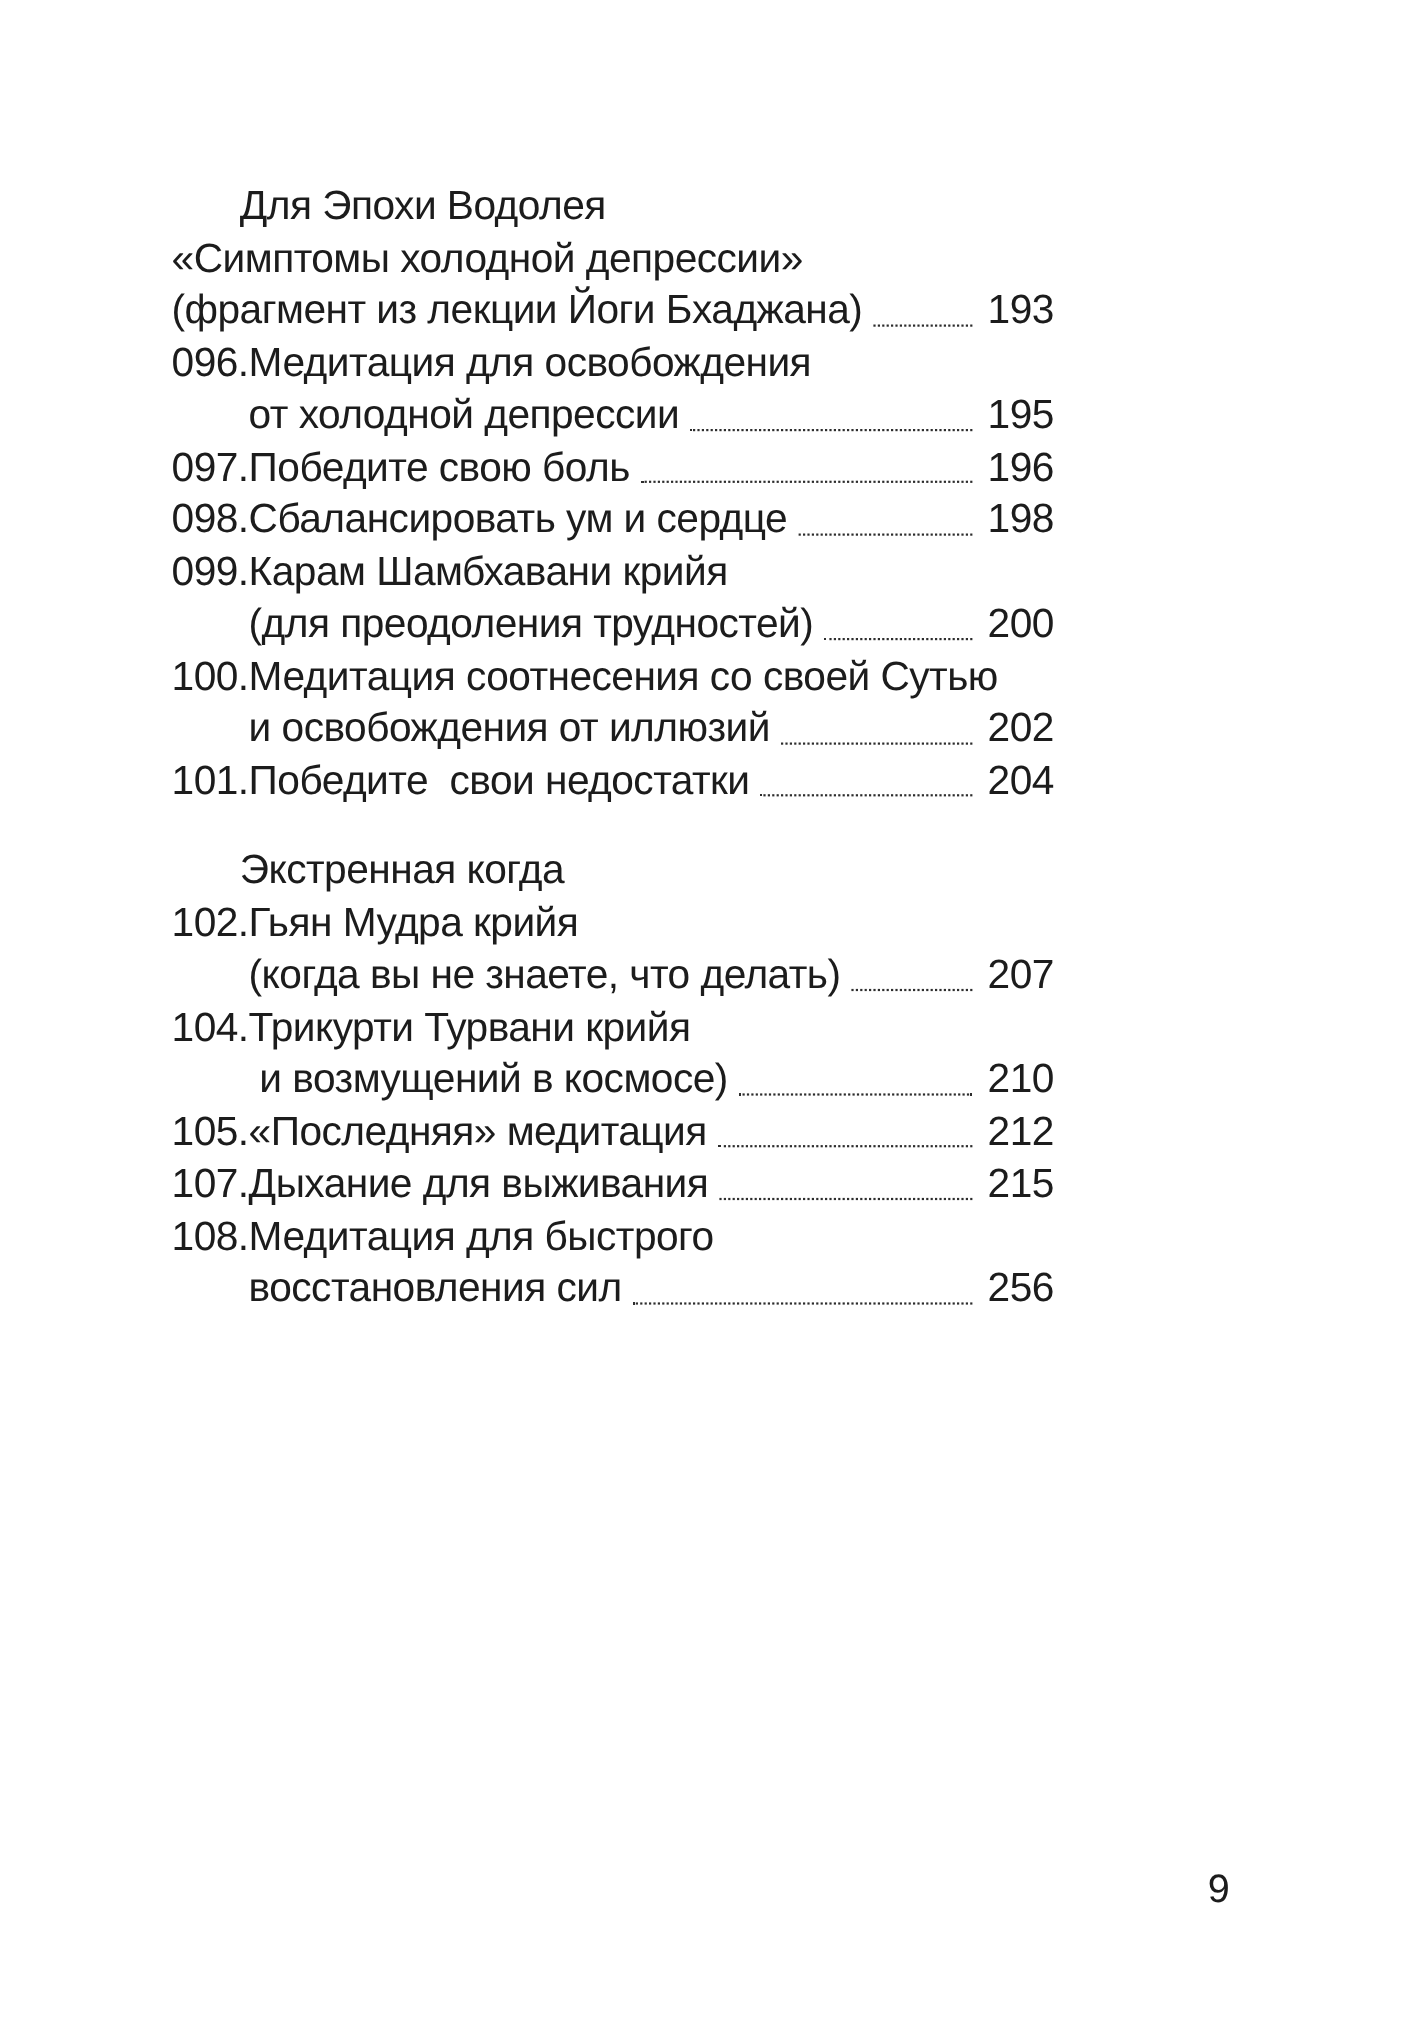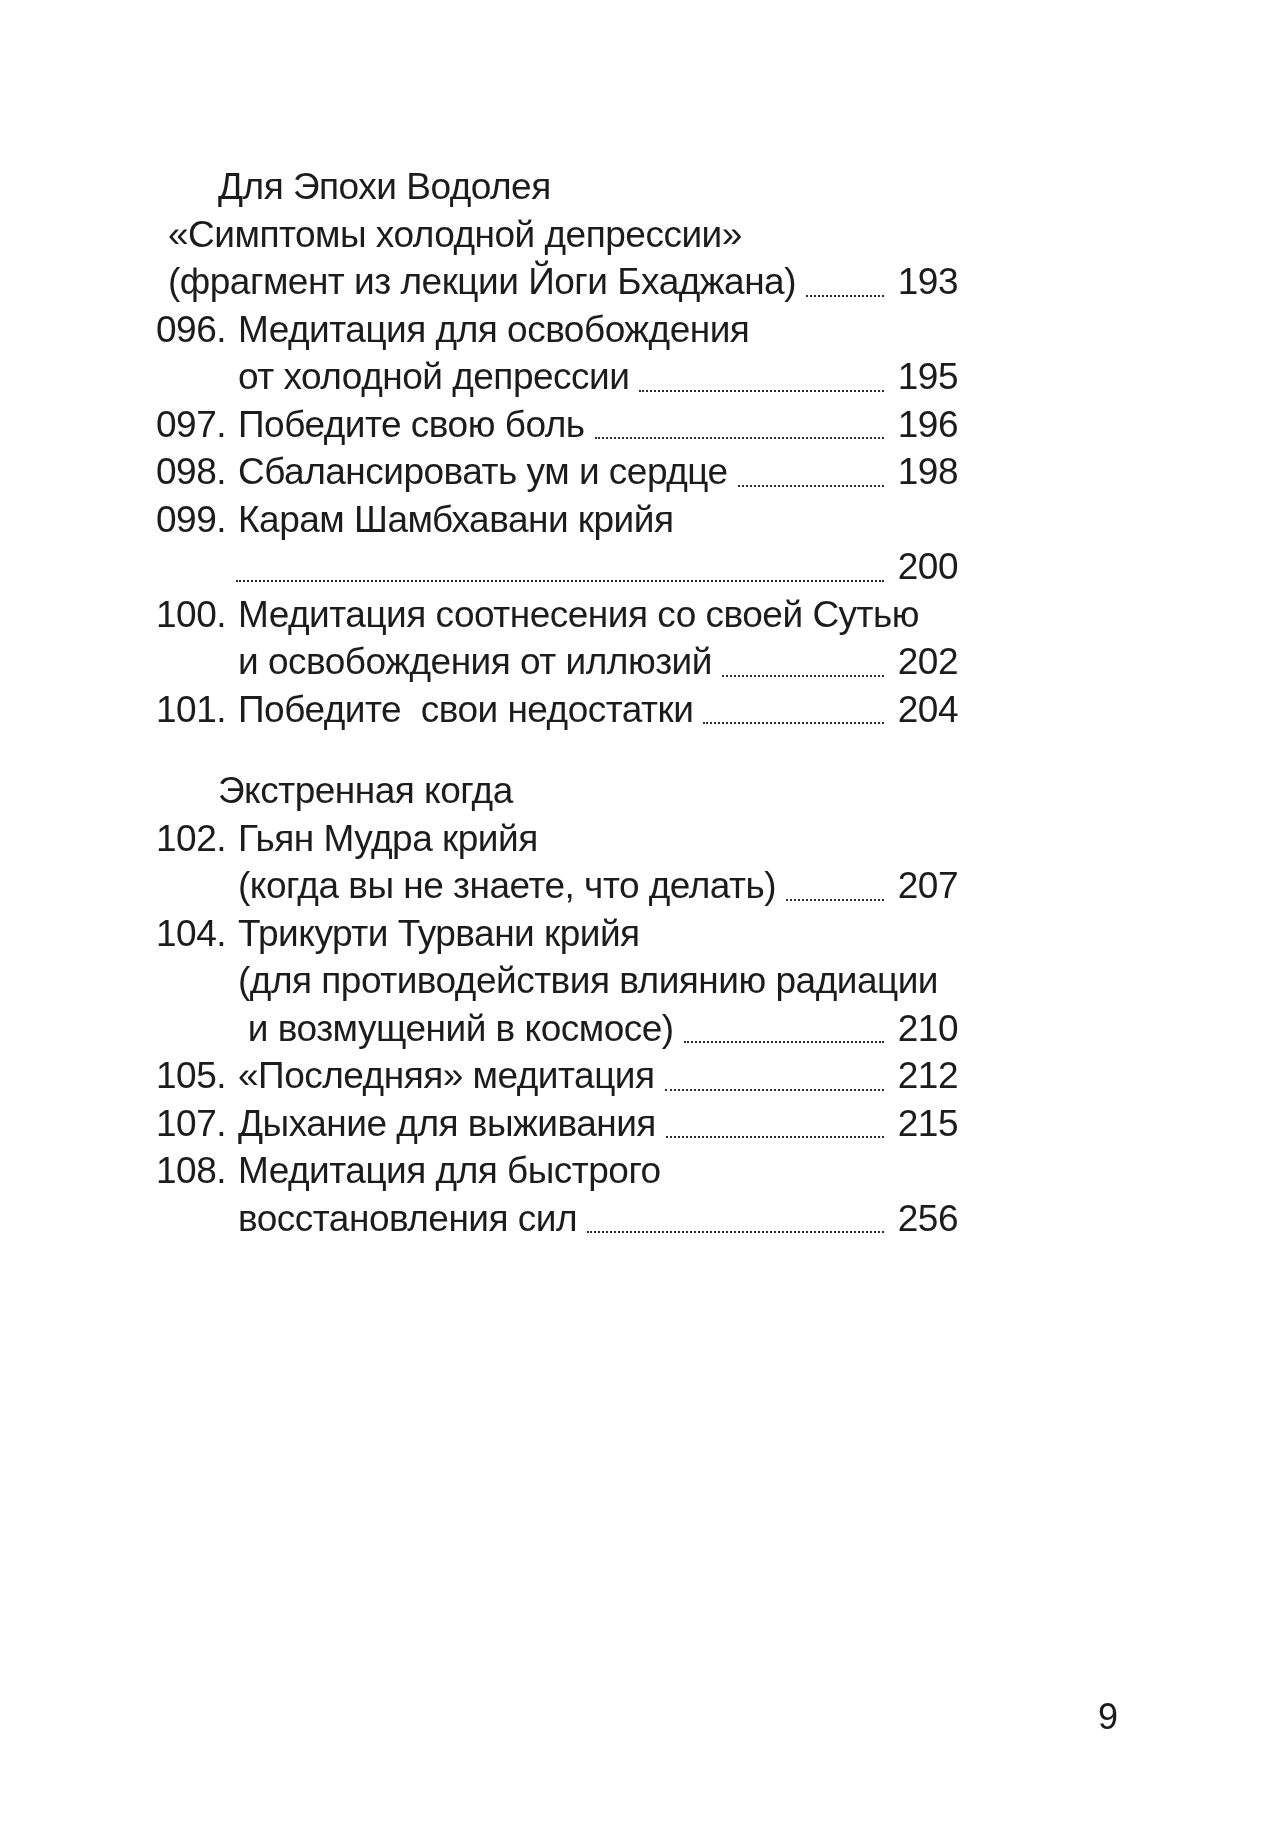--- a/index.html
+++ b/index.html
@@ -22,21 +22,21 @@
     font-size: 37px;
     line-height: 47.5px;
     letter-spacing: -0.5px;
   }
   .section + .section { margin-top: 34px; }
   .section-heading { padding-left: 62px; }
   .entry { display: flex; }
   .num { flex: 0 0 62px; white-space: pre; }
   .body { flex: 1 1 auto; min-width: 0; }
   .line { display: flex; align-items: flex-end; }
-  .text { white-space: pre; margin-left: 12px; }
+  .text { white-space: pre; }
   .leader {
     flex: 1 1 auto;
     min-width: 24px;
     border-bottom: 2px dotted #2d2d2d;
     margin: 0 8px 9px 10px;
   }
   .page-num {
     flex: 0 0 auto;
     min-width: 66px;
     text-align: right;
@@ -102,20 +102,21 @@
             </div>
           </div>
         </div>
         <div class="entry">
           <span class="num">099.</span>
           <div class="body">
             <div class="line">
               <span class="text">Карам Шамбхавани крийя</span>
             </div>
             <div class="line">
+              <span class="text">(для преодоления трудностей)</span>
               <span class="leader"></span>
               <span class="page-num">200</span>
             </div>
           </div>
         </div>
         <div class="entry">
           <span class="num">100.</span>
           <div class="body">
             <div class="line">
               <span class="text">Медитация соотнесения со своей Сутью</span>
@@ -151,23 +152,20 @@
               <span class="leader"></span>
               <span class="page-num">207</span>
             </div>
           </div>
         </div>
         <div class="entry">
           <span class="num">104.</span>
           <div class="body">
             <div class="line">
               <span class="text">Трикурти Турвани крийя</span>
-            </div>
-            <div class="line">
-              <span class="text">(для противодействия влиянию радиации</span>
             </div>
             <div class="line">
               <span class="text"> и возмущений в космосе)</span>
               <span class="leader"></span>
               <span class="page-num">210</span>
             </div>
           </div>
         </div>
         <div class="entry">
           <span class="num">105.</span>

